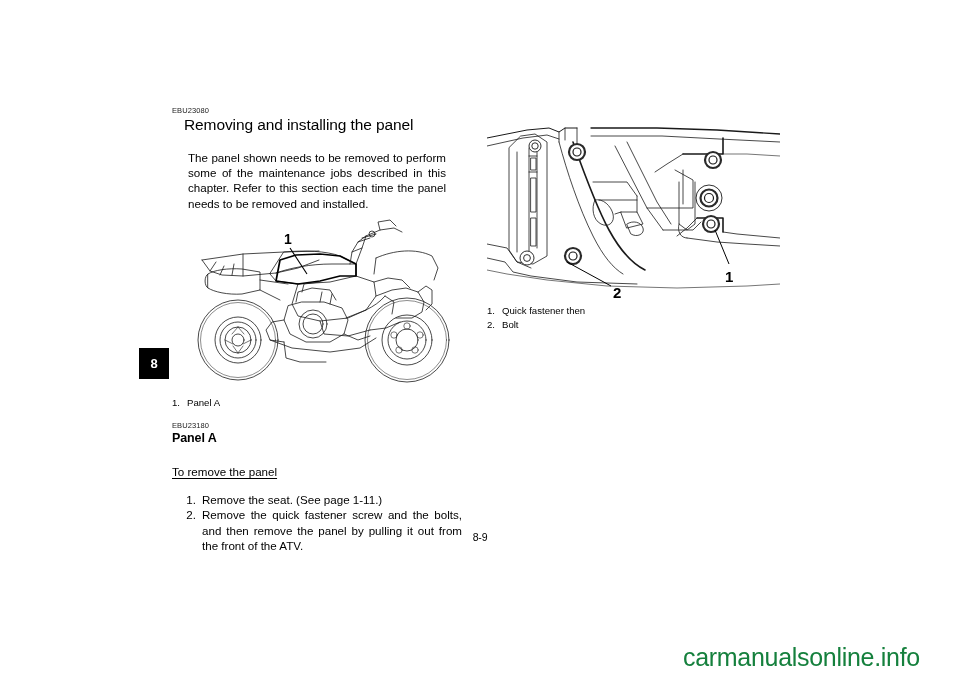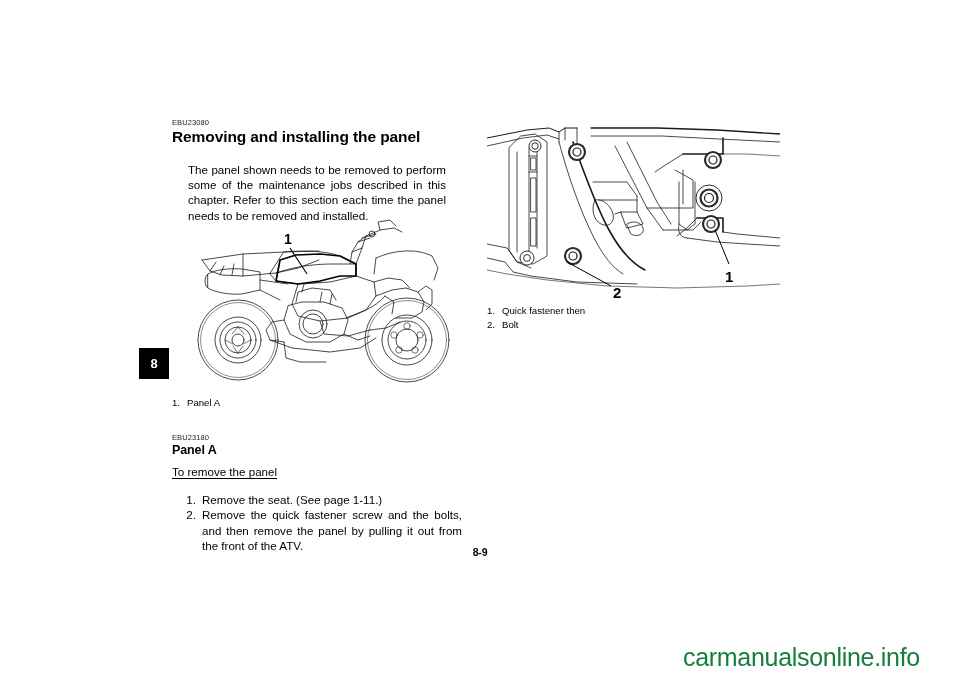--- a/index.html
+++ b/index.html
@@ -48,28 +48,28 @@
     left: 172px;
     top: 106px;
     width: 290px;
   }
 
   .ebu-code {
     font-size: 7.5px;
     line-height: 9px;
     letter-spacing: 0.1px;
     color: #1a1a1a;
-    margin: 12px 0 1px 0;
+    margin: 0 0 1px 0;
   }
 
   h1.section-title {
     font-size: 15.5px;
     line-height: 18px;
-    font-weight: bold;
-    margin: 0 0 5px 0;
+    font-weight: normal;
+    margin: 0 0 5px 12px;
     letter-spacing: -0.1px;
   }
 
   h2.sub-title {
     font-size: 12.5px;
     line-height: 15px;
     font-weight: bold;
     margin: 0;
     letter-spacing: -0.1px;
   }
@@ -146,25 +146,25 @@
     top: 112px;
     width: 293px;
     height: 186px;
   }
   .fig-atv svg, .fig-frame svg { display: block; }
 
   
   .page-number {
     position: absolute;
     left: 440px;
-    top: 546px;
+    top: 531px;
     width: 80px;
     text-align: center;
     font-size: 10.5px;
-    font-weight: bold;
+    font-weight: normal;
     letter-spacing: -0.2px;
   }
 
   
   .watermark {
     position: absolute;
     left: 683px;
     top: 643px;
     font-size: 25px;
     color: #15803d;

